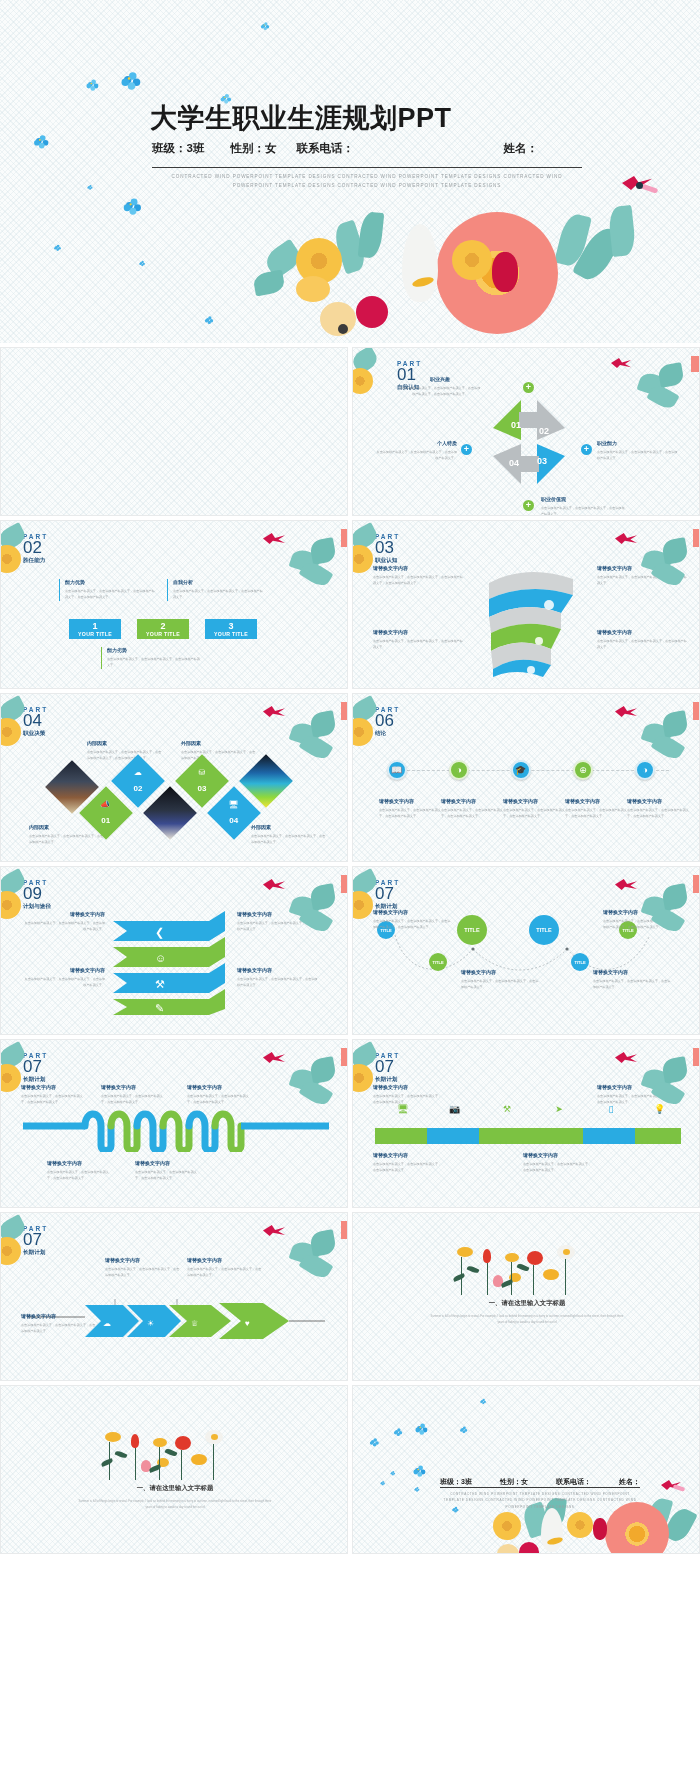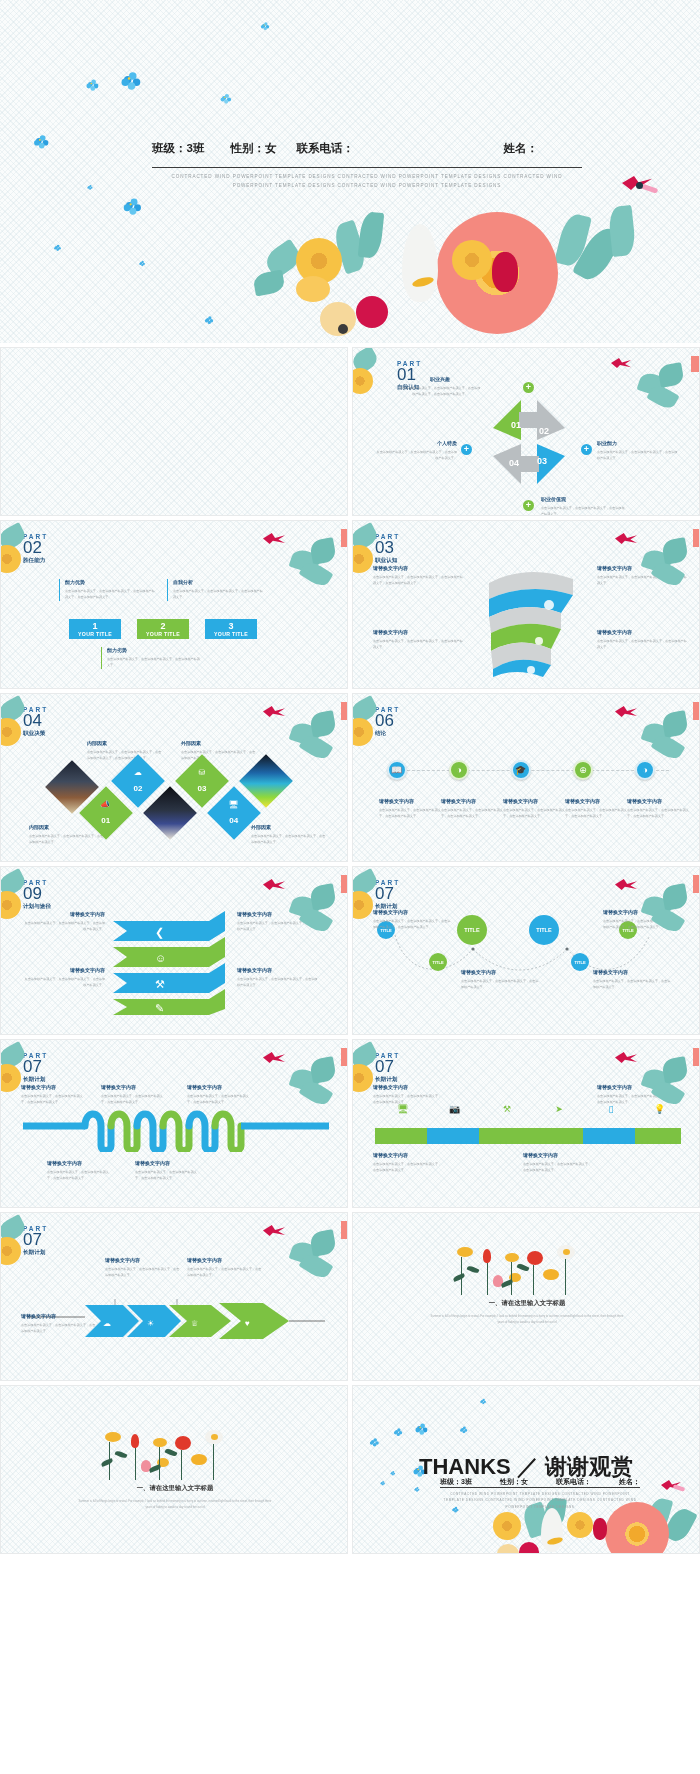--- a/index.html
+++ b/index.html
@@ -201,20 +201,21 @@
         </div>
       <div class="bflow" style="left:206px;top:318px;transform:scale(.55);">
           <i></i>
           <i style="left:4px;top:-3px"></i>
           <i style="left:7px;top:2px"></i>
           <i style="left:3px;top:5px"></i>
           <i style="left:-2px;top:2px"></i>
         </div>
     </div>
 
+    <h1 class="hero-title">大学生职业生涯规划PPT</h1>
     <div class="hero-meta">
       <span>班级：3班</span>
       <span style="width:26px"></span>
       <span>性别：女</span>
       <span style="width:20px"></span>
       <span>联系电话：</span>
       <span style="flex:1"></span>
       <span>姓名：</span>
       <span style="width:44px"></span>
     </div>
@@ -933,21 +934,20 @@
       <div style="position:absolute;left:194px;top:152px;width:16px;height:6px;border-radius:50%;background:#f0b429;transform:rotate(-14deg);"></div>
       <div class="flower" style="left:166px;top:156px;width:20px;height:20px;background:#d1134a;border-radius:50%;"></div>
       <div class="flower" style="left:144px;top:158px;width:22px;height:20px;background:#f6d89b;border-radius:50%;"></div>
 
       <div class="flower" style="left:240px;top:132px;width:14px;height:22px;background:#c9103f;border-radius:45%;"></div>
       <div style="position:absolute;left:308px;top:94px;width:20px;height:10px;background:#d1134a;clip-path:polygon(0 50%,40% 0,55% 45%,100% 20%,70% 60%,100% 92%,45% 70%,30% 100%);"></div>
       <div style="position:absolute;left:320px;top:100px;width:12px;height:4px;background:#f59fbe;border-radius:2px;transform:rotate(18deg);"></div>
     </div>
   </div>
 
-  <div class="thx-title" style="left:352px;top:1450px;width:348px;top:1452px;">THANKS ／ 谢谢观赏</div>
   <div class="thx-meta" style="left:440px;top:1477px;width:200px;">
     <span>班级：3班</span>
     <span>性别：女</span>
     <span>联系电话：</span>
     <span>姓名：</span>
   </div>
   <div class="thx-rule" style="left:440px;top:1487px;width:200px;"></div>
   <div class="thx-sub" style="left:440px;top:1491px;width:200px;">CONTRACTED WIND POWERPOINT TEMPLATE DESIGNS CONTRACTED WIND POWERPOINT TEMPLATE DESIGNS CONTRACTED WIND POWERPOINT TEMPLATE DESIGNS CONTRACTED WIND POWERPOINT TEMPLATE DESIGNS</div>
 
 </div>

